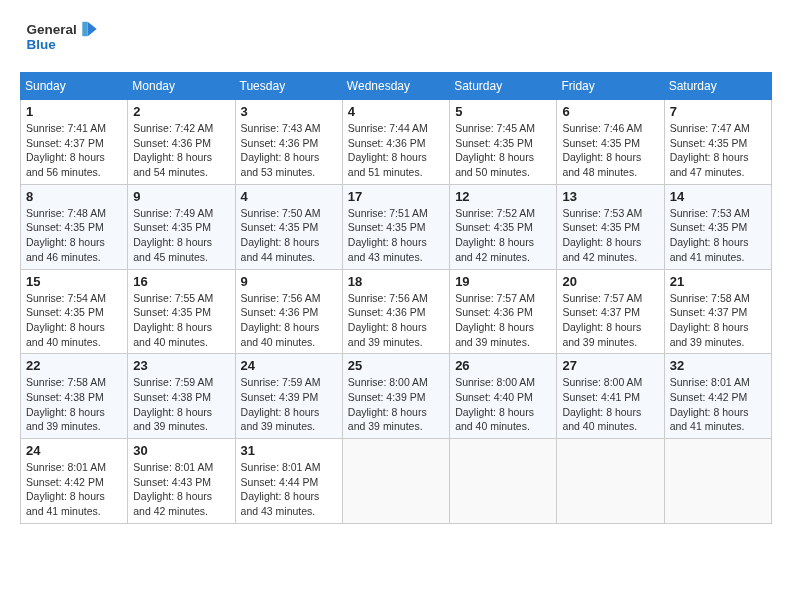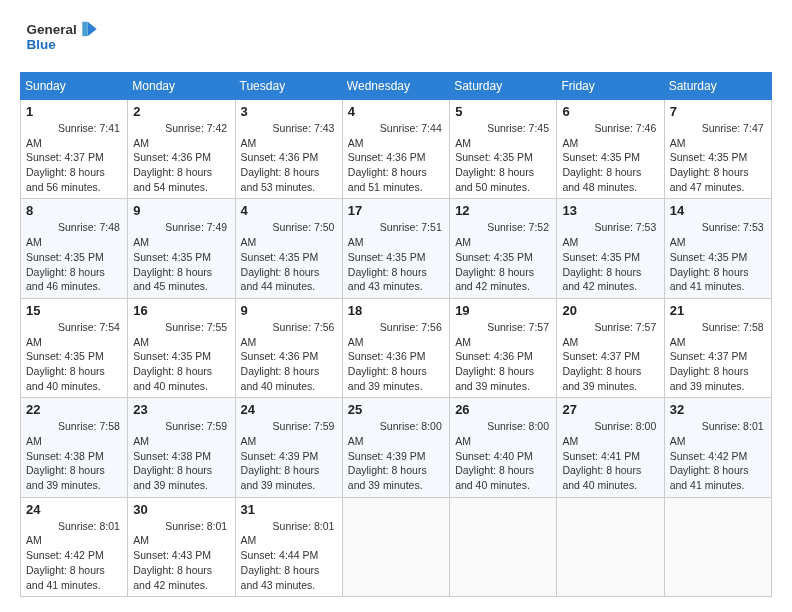--- a/index.html
+++ b/index.html
@@ -64,21 +64,20 @@
       font-size: 13px;
       font-weight: bold;
       color: #222;
       display: block;
       margin-bottom: 2px;
     }
     .day-info {
       color: #333;
       line-height: 1.4;
       font-size: 10.5px;
-      margin-left: 32px;
     }
     .empty-cell {
       background: #f9f9f9 !important;
     }
   </style>
 </head>
 <body>
 
 <div class="header">
   <div class="logo">

